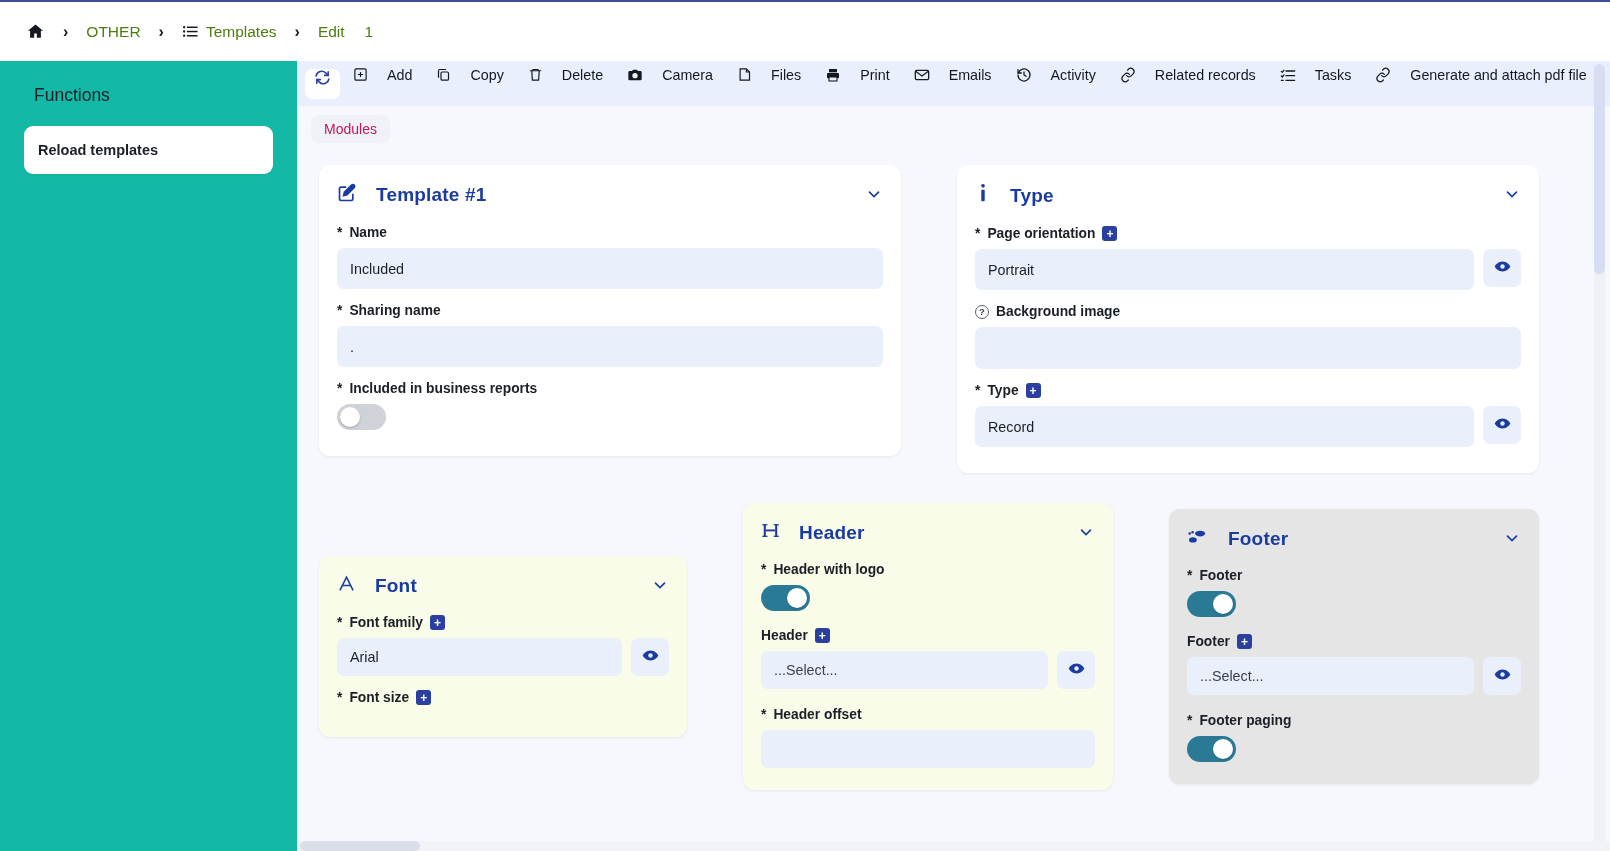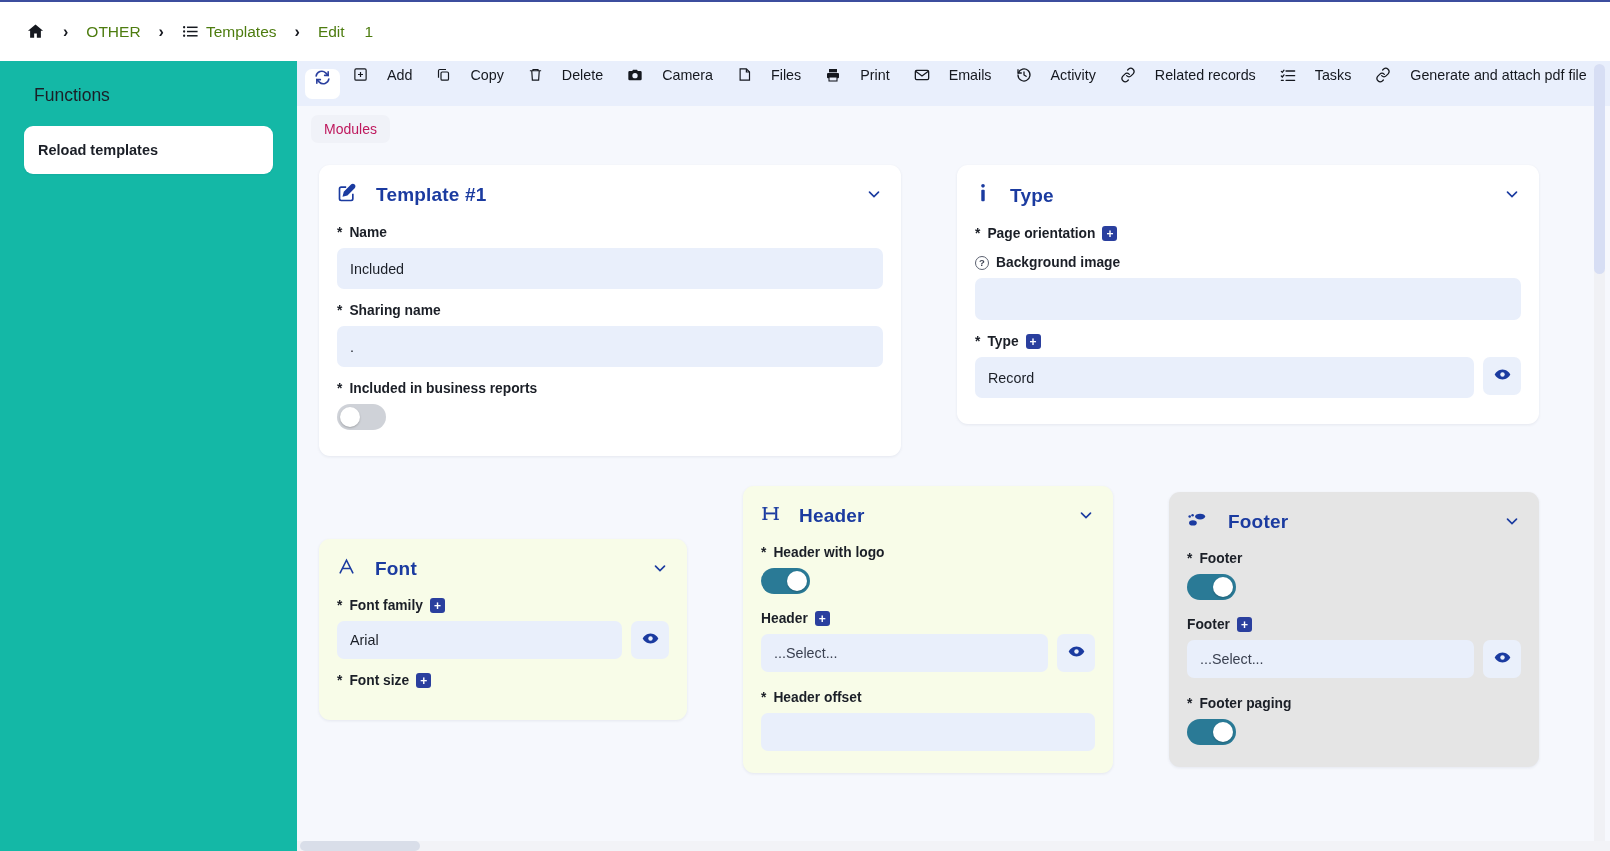--- a/index.html
+++ b/index.html
@@ -466,20 +466,31 @@
                   <path d="M6 9.5 12 15.5 18 9.5"></path>
                 </svg>
             </span>
 
             <div class="field">
               <div class="flabel">
                 <span class="req">*</span>
                 <span>Page orientation</span>
                 <span class="plusbox">+</span>
               </div>
+              <div class="input-row">
+                <div class="input tall">Portrait</div>
+                <div class="eye-btn">
+                  <span>
+                    <svg width="17" height="17" viewBox="0 0 24 24" fill="#1b3ba0">
+                        <path d="M12 5C6.5 5 2.4 9.1 1 12c1.4 2.9 5.5 7 11 7s9.6-4.1 11-7c-1.4-2.9-5.5-7-11-7z"></path>
+                        <circle cx="12" cy="12" r="3.1" fill="#eaf0fb"></circle>
+                      </svg>
+                  </span>
+                </div>
+              </div>
             </div>
 
             <div class="field">
               <div class="flabel">
                 <span class="qmark">?</span>
                 <span>Background image</span>
               </div>
               <div class="input-row">
                 <div class="input tall" style="height:42px;"></div>
               </div>

